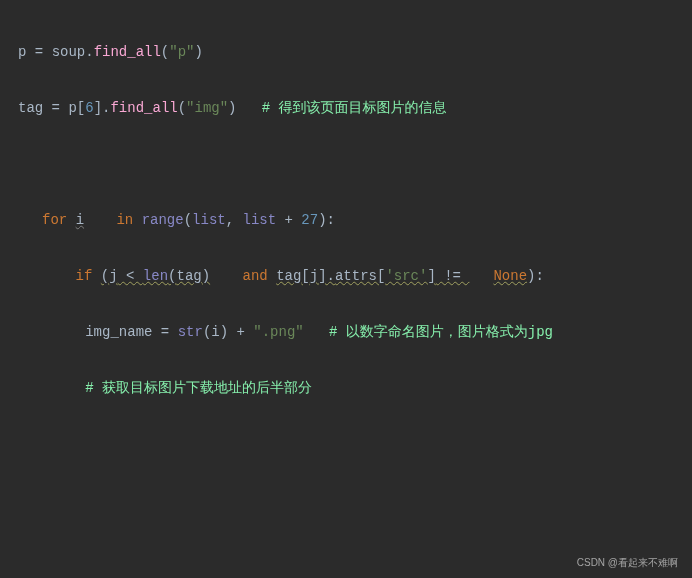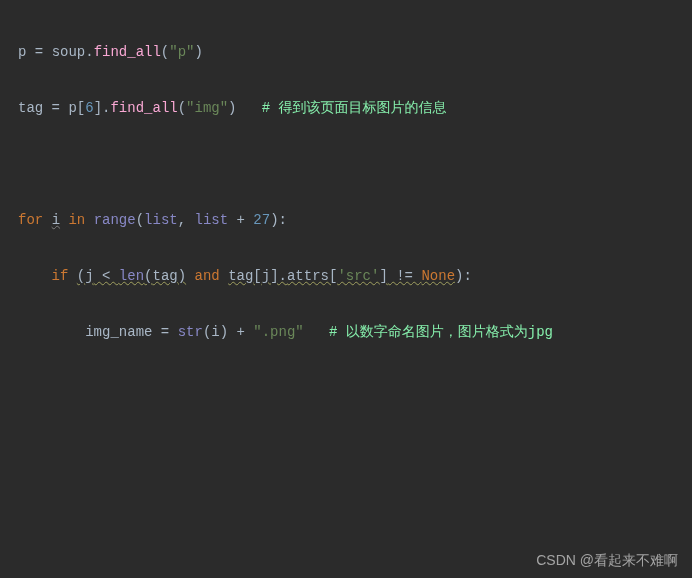--- a/index.html
+++ b/index.html
@@ -16,56 +16,57 @@
   }
   .code-area {
     padding: 10px 0 10px 18px;
     line-height: 28px;
     white-space: pre;
   }
   .line {
     display: block;
     min-height: 28px;
   }
-  .kw { color: #cc7832; }
+  .kw { color: #cc7832; margin-left: 24px; }
   .fn { color: #f9a8d4; }
   .str { color: #6a8759; }
   .num { color: #6897bb; }
   .op { color: #a9b7c6; }
   .var { color: #a9b7c6; }
   .comment { color: #86efac; }
   .builtin { color: #8888c6; }
   .underline-wavy {
     text-decoration: underline wavy #808080;
     text-decoration-thickness: 1px;
   }
   .underline-warn {
     text-decoration: underline wavy #a0a060;
     text-decoration-thickness: 1px;
   }
   .watermark {
     position: absolute;
     bottom: 8px;
     right: 14px;
     color: #cccccc;
-    font-size: 14px;
+    font-size: 10px;
     font-family: sans-serif;
     opacity: 0.75;
   }
 </style>
 </head>
 <body>
 
 <div class="code-area">
 <span class="line"><span class="var">p</span><span class="op"> = </span><span class="var">soup</span><span class="op">.</span><span class="fn">find_all</span><span class="op">(</span><span class="str">"p"</span><span class="op">)</span></span>
 <span class="line"><span class="var">tag</span><span class="op"> = </span><span class="var">p</span><span class="op">[</span><span class="num">6</span><span class="op">].</span><span class="fn">find_all</span><span class="op">(</span><span class="str">"img"</span><span class="op">)   </span><span class="comment"># 得到该页面目标图片的信息</span></span>
 <span class="line"></span>
 <span class="line"><span class="kw">for</span><span> </span><span class="var underline-wavy">i</span><span> </span><span class="kw">in</span><span> </span><span class="builtin">range</span><span class="op">(</span><span class="builtin">list</span><span class="op">, </span><span class="builtin">list</span><span class="op"> + </span><span class="num">27</span><span class="op">):</span></span>
 <span class="line"><span>    </span><span class="kw">if</span><span> </span><span class="op underline-warn">(</span><span class="var underline-warn">j</span><span class="op underline-warn"> &lt; </span><span class="builtin underline-warn">len</span><span class="op underline-warn">(</span><span class="var underline-warn">tag</span><span class="op underline-warn">)</span><span class="kw"> and </span><span class="var underline-warn">tag</span><span class="op underline-warn">[</span><span class="var underline-warn">j</span><span class="op underline-warn">].</span><span class="var underline-warn">attrs</span><span class="op underline-warn">[</span><span class="str underline-warn">'src'</span><span class="op underline-warn">]</span><span class="op underline-warn"> != </span><span class="kw underline-warn">None</span><span class="op">):</span></span>
 <span class="line"><span>        </span><span class="var">img_name</span><span class="op"> = </span><span class="builtin">str</span><span class="op">(</span><span class="var">i</span><span class="op">)</span><span class="op"> + </span><span class="str">".png"</span><span>   </span><span class="comment"># 以数字命名图片，图片格式为jpg</span></span>
+<span class="line"><span>        </span><span class="comment"># 获取目标图片下载地址的后半部分</span></span>
 
 
 
 
 
 
 
 
 
 

